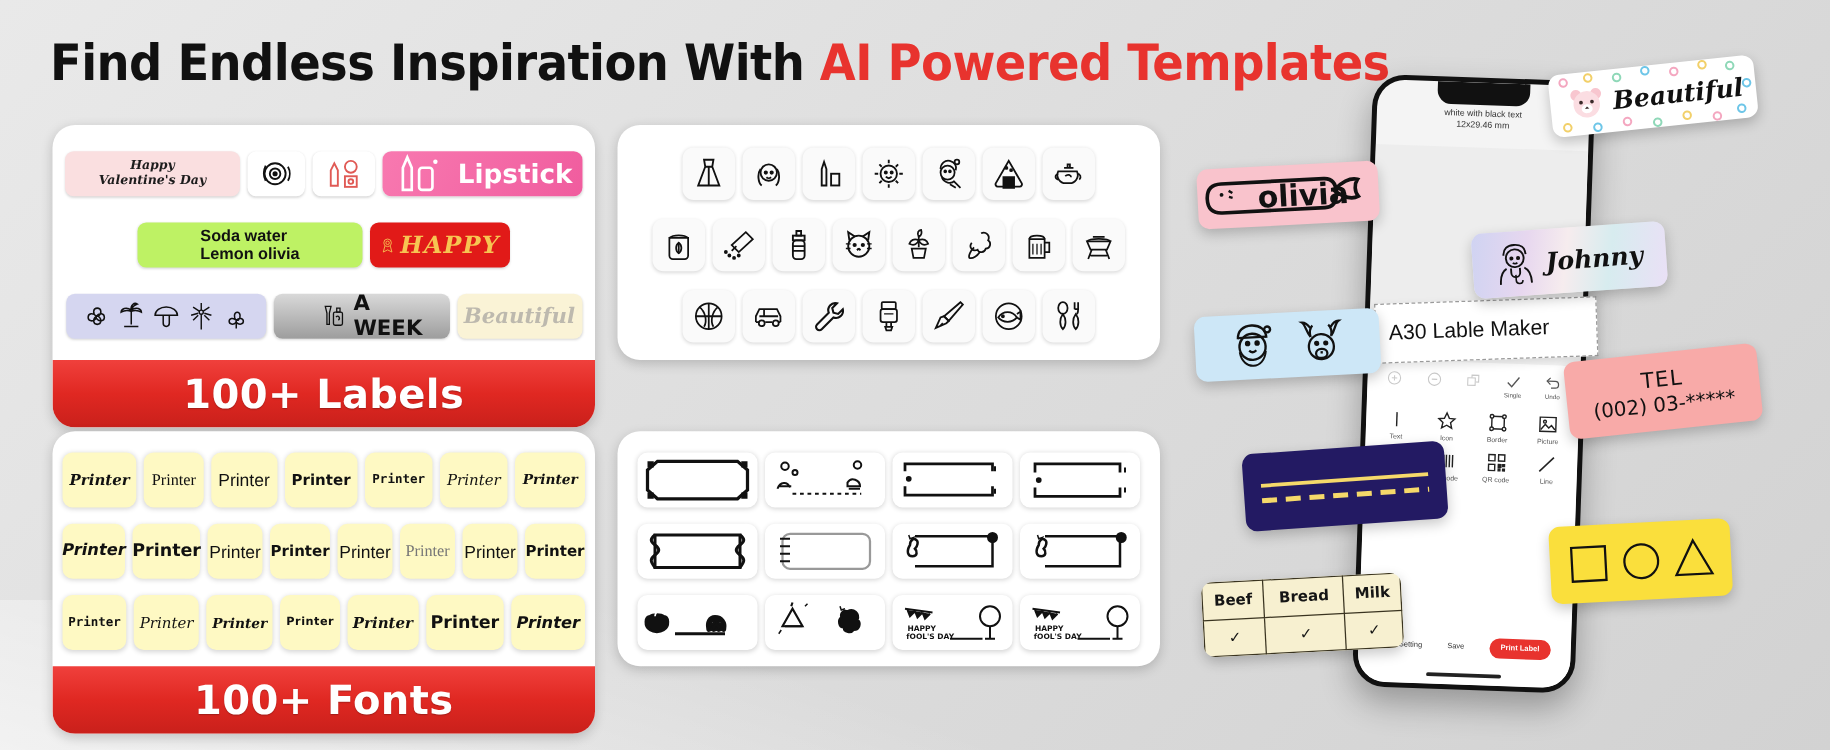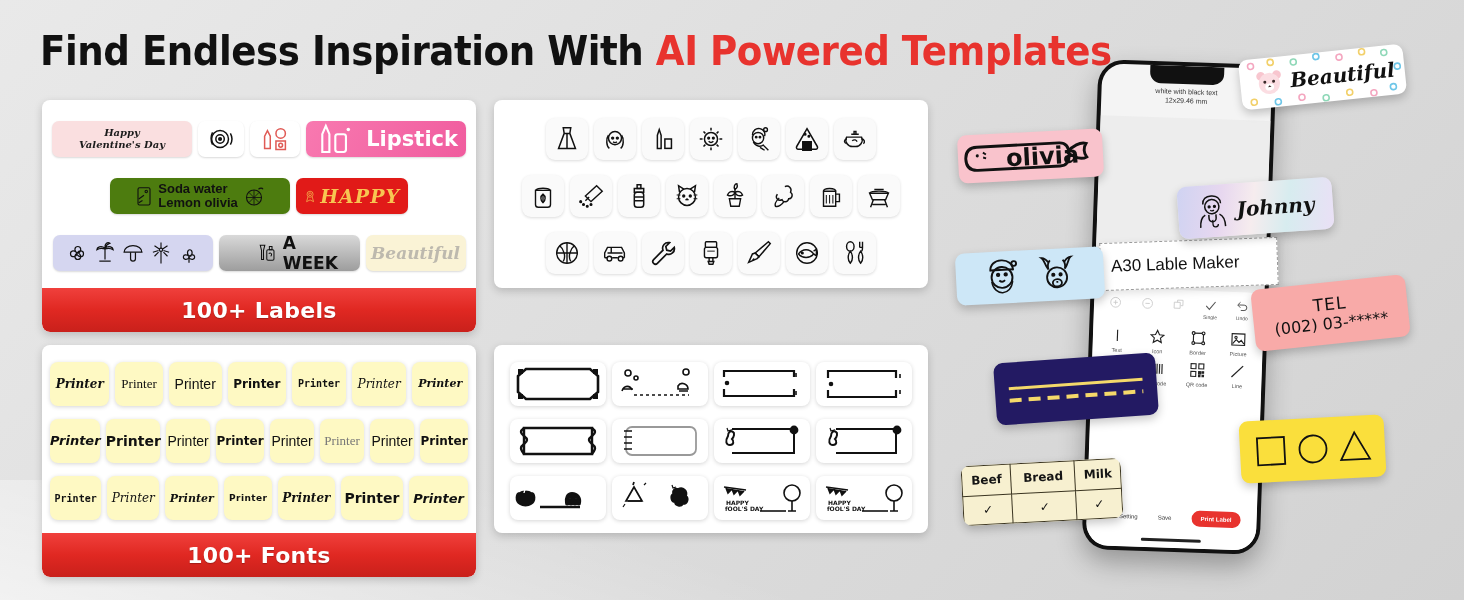--- a/index.html
+++ b/index.html
@@ -21,54 +21,54 @@
     color: #111; white-space: nowrap;
     font-family: "DejaVu Sans", sans-serif;
     transform: scaleX(.93); transform-origin: left center;
   }
   .headline .accent { color: #e8332e; }
 
   
   .cards { position: absolute; left: 42px; top: 100px; width: 890px; }
   .card {
     position: absolute; width: 434px; background: #fff;
-    border-radius: 8px; overflow: hidden;
+    border-radius: 18px; overflow: hidden;
     box-shadow: 0 3px 9px rgba(0,0,0,.18);
   }
   .card.c1 { left: 0;   top: 0; }
   .card.c2 { left: 452px; top: 0; }
   .card.c3 { left: 0;   top: 245px; }
   .card.c4 { left: 452px; top: 245px; }
   .card-body { height: 188px; padding: 10px 8px 6px; display: flex;
                flex-direction: column; justify-content: space-around; }
   .card-banner {
-    height: 44px; display: flex; align-items: center; justify-content: center;
+    height: 54px; display: flex; align-items: center; justify-content: center;
     background: linear-gradient(180deg,#f0403c 0%,#e02822 50%,#c9201b 100%);
-    color: #fff; font-size: 22px; font-weight: 700; letter-spacing: .3px;
+    color: #fff; font-size: 32px; font-weight: 700; letter-spacing: .3px;
     font-family: "DejaVu Sans", sans-serif;
     border-radius: 0 0 8px 8px;
     text-shadow: 0 1px 1px rgba(0,0,0,.25);
   }
   .row { display: flex; align-items: center; justify-content: center; gap: 6px; }
 
   
   .lbl { border-radius: 7px; height: 36px; display: flex; align-items: center;
          justify-content: center; gap: 4px; padding: 0 8px;
          box-shadow: 0 1px 2px rgba(0,0,0,.15); overflow: hidden; }
   .lbl-valentine { background: #fadfe0; width: 140px; flex-direction: column; gap: 0; }
   .lbl-valentine span { font-family: "DejaVu Serif", serif; font-style: italic;
                         font-weight: 700; font-size: 10px; color: #1c1c1c; line-height: 1.15; }
   .lbl-plain { background: #fff; width: 46px; }
   .lbl-cosmetic { background: #fff; width: 50px; }
   .lbl-lipstick { background: linear-gradient(120deg,#f879b0,#f05c9e); width: 160px;
                   color: #fff; font-size: 21px; font-weight: 700; gap: 12px;
                   font-family: "DejaVu Sans", sans-serif; }
   .lbl-sweater { background: #d6e7f7; width: 120px; }
   .lbl-sweater b { font-family: "DejaVu Serif", serif; font-size: 15px; color: #111; }
-  .lbl-soda { background: #4d7c0f; width: 180px; }
+  .lbl-soda { background: #bef264; width: 180px; flex-direction: column; }
   .lbl-soda .soda-txt { font-size: 13px; line-height: 1.05; color: #111; font-weight: 600; }
   .lbl-happy { background: #e11a18; width: 112px; }
   .lbl-happy .hp { font-family: "DejaVu Serif", serif; font-style: italic; font-weight: 700;
                    font-size: 19px; color: #f7c552; letter-spacing: 1px; }
   .lbl-clover { background: #d5d6f0; width: 160px; gap: 2px; }
   .lbl-week { background: linear-gradient(180deg,#d9d9d9,#9d9d9d); width: 141px; gap: 6px; padding-left: 36px; }
   .lbl-week b { font-size: 17px; color: #111; font-family: "DejaVu Sans", sans-serif; }
   .lbl-beautiful { background: #faf3d6; width: 100px; }
   .lbl-beautiful i { font-family: "DejaVu Serif", serif; font-style: italic; font-weight: 700;
                      font-size: 17px; color: #bdb9ae; }

